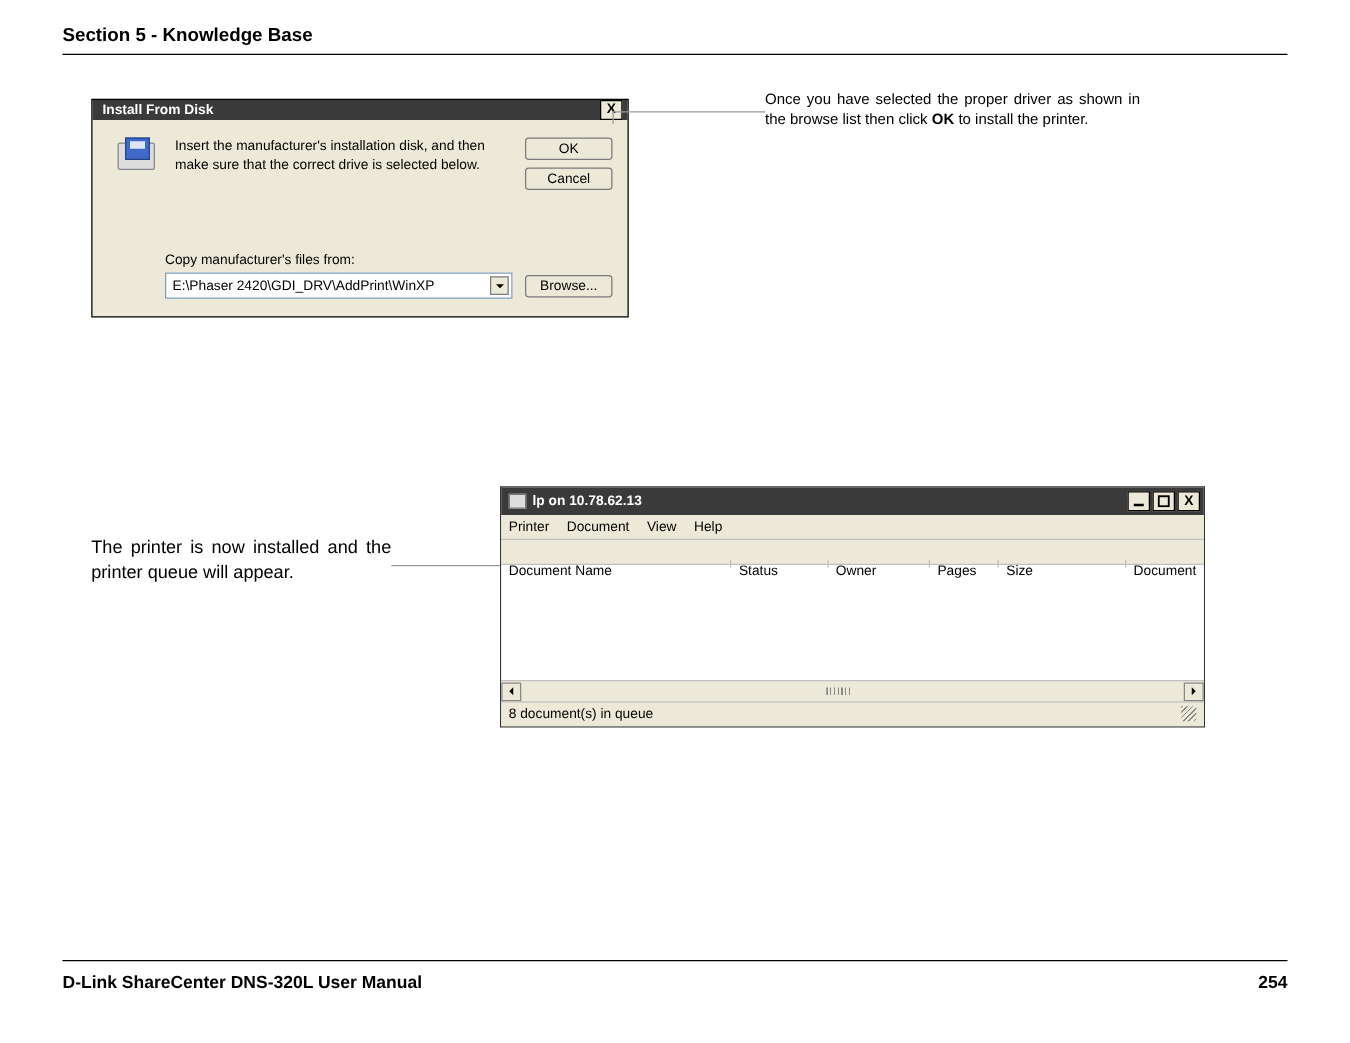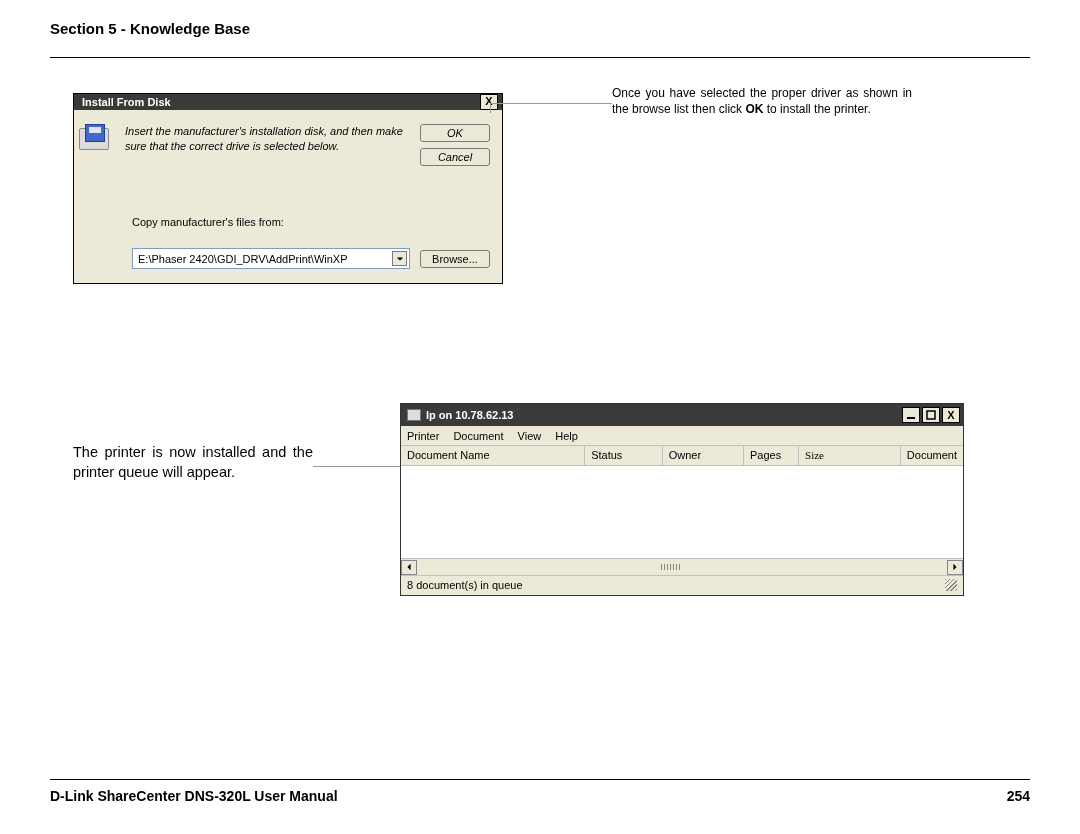--- a/index.html
+++ b/index.html
@@ -12,21 +12,21 @@
     position: relative;
   }
   .page {
     padding: 20px 50px 30px 50px;
     height: 100%;
     position: relative;
   }
   .header-title {
     font-weight: 600;
     font-size: 15px;
-    padding-bottom: 20px;
+    padding-bottom: 6px;
     border-bottom: 1.5px solid #000;
     margin-bottom: 35px;
   }
   .content-area {
     position: relative;
     height: 620px;
   }
   
   .install-dialog {
     position: absolute;
@@ -54,24 +54,23 @@
     height: 16px;
     background: #ece9d8;
     border: 1px solid #000;
     color:#000;
     font-size: 11px;
     line-height: 12px;
     text-align: center;
     font-weight: bold;
   }
   .install-body {
-    padding: 14px 12px 14px 3px;
+    padding: 14px 12px 14px 18px;
     display: flex;
     gap: 10px;
-    font-style: italic;
   }
   .install-icon {
     width: 38px;
     height: 38px;
     flex-shrink: 0;
     position: relative;
   }
   .install-icon .disk {
     position:absolute; left:2px; top:4px; width:30px; height:22px;
     background:#dcdcdc; border:1px solid #888; border-radius:2px;
@@ -94,21 +93,21 @@
     border:1px solid #7a7a7a;
     border-radius:3px;
     font-size:11px;
     padding:2px 0;
     text-align:center;
     font-family: Tahoma, sans-serif;
   }
   .install-lower {
     padding: 36px 12px 14px 58px;
   }
-  .copy-label { margin-bottom: 20px; }
+  .copy-label { margin-bottom: 4px; }
   .path-row { display:flex; gap:10px; align-items:center; }
   .path-combo {
     flex:1; height:21px; background:#fff; border:1px solid #7f9db9;
     display:flex; align-items:center; justify-content:space-between;
     padding:0 2px 0 5px; font-size:11px;
   }
   .combo-arrow {
     width:15px; height:15px; background:#ece9d8; border:1px solid #7a7a7a;
     display:flex; align-items:center; justify-content:center;
   }
@@ -158,27 +157,27 @@
     font-size:11px; font-weight:bold; color:#000; line-height:1;
   }
   .queue-menubar {
     background:#ece9d8; height:20px; display:flex; align-items:center;
     padding:0 6px; gap:14px; border-bottom:1px solid #c0c0c0; color:#000;
   }
   .queue-headers {
     display:flex; height:20px; background:#ece9d8; border-bottom:1px solid #c0c0c0;
   }
   .qh {
-    border-right:1px solid #c0c0c0; padding:3px 6px; font-size:11px;
+    border-right:1px solid #c0c0c0; padding:3px 6px; font-size:11px;margin-top:16px;
   }
   .qh.docname{width:196px;}
   .qh.status{width:82px;}
   .qh.owner{width:86px;}
   .qh.pages{width:58px;}
-  .qh.size{width:108px;font-family:Liberation Serif, serif;}
+  .qh.size{width:108px;}
   .qh.submitted{flex:1; border-right:none;}
   .queue-body { height:92px; background:#fff; }
   .queue-scroll {
     height:17px; background:#ece9d8; border-top:1px solid #c0c0c0;
     display:flex; align-items:center; justify-content:space-between;
   }
   .scroll-arrow {
     width:16px; height:15px; background:#ece9d8; border:1px solid #888;
     display:flex; align-items:center; justify-content:center;
   }
@@ -190,21 +189,21 @@
   .queue-status {
     height:20px; border-top:1px solid #c0c0c0; padding:3px 6px; background:#ece9d8;
     display:flex; justify-content:space-between;
   }
   .resize-grip {
     width:12px; height:12px;
     background:repeating-linear-gradient(135deg,#888 0 1px, transparent 1px 3px);
   }
   
   .footer {
-    position:absolute; left:50px; right:50px; bottom:30px;
+    position:absolute; left:50px; right:50px; bottom:41px;
     border-top:1.5px solid #000; padding-top:8px;
     display:flex; justify-content:space-between;
     font-weight:600; font-size:14px;
   }
 </style>
 </head>
 <body>
 
 <div class="page">
   <div class="header-title">Section 5 - Knowledge Base</div>

